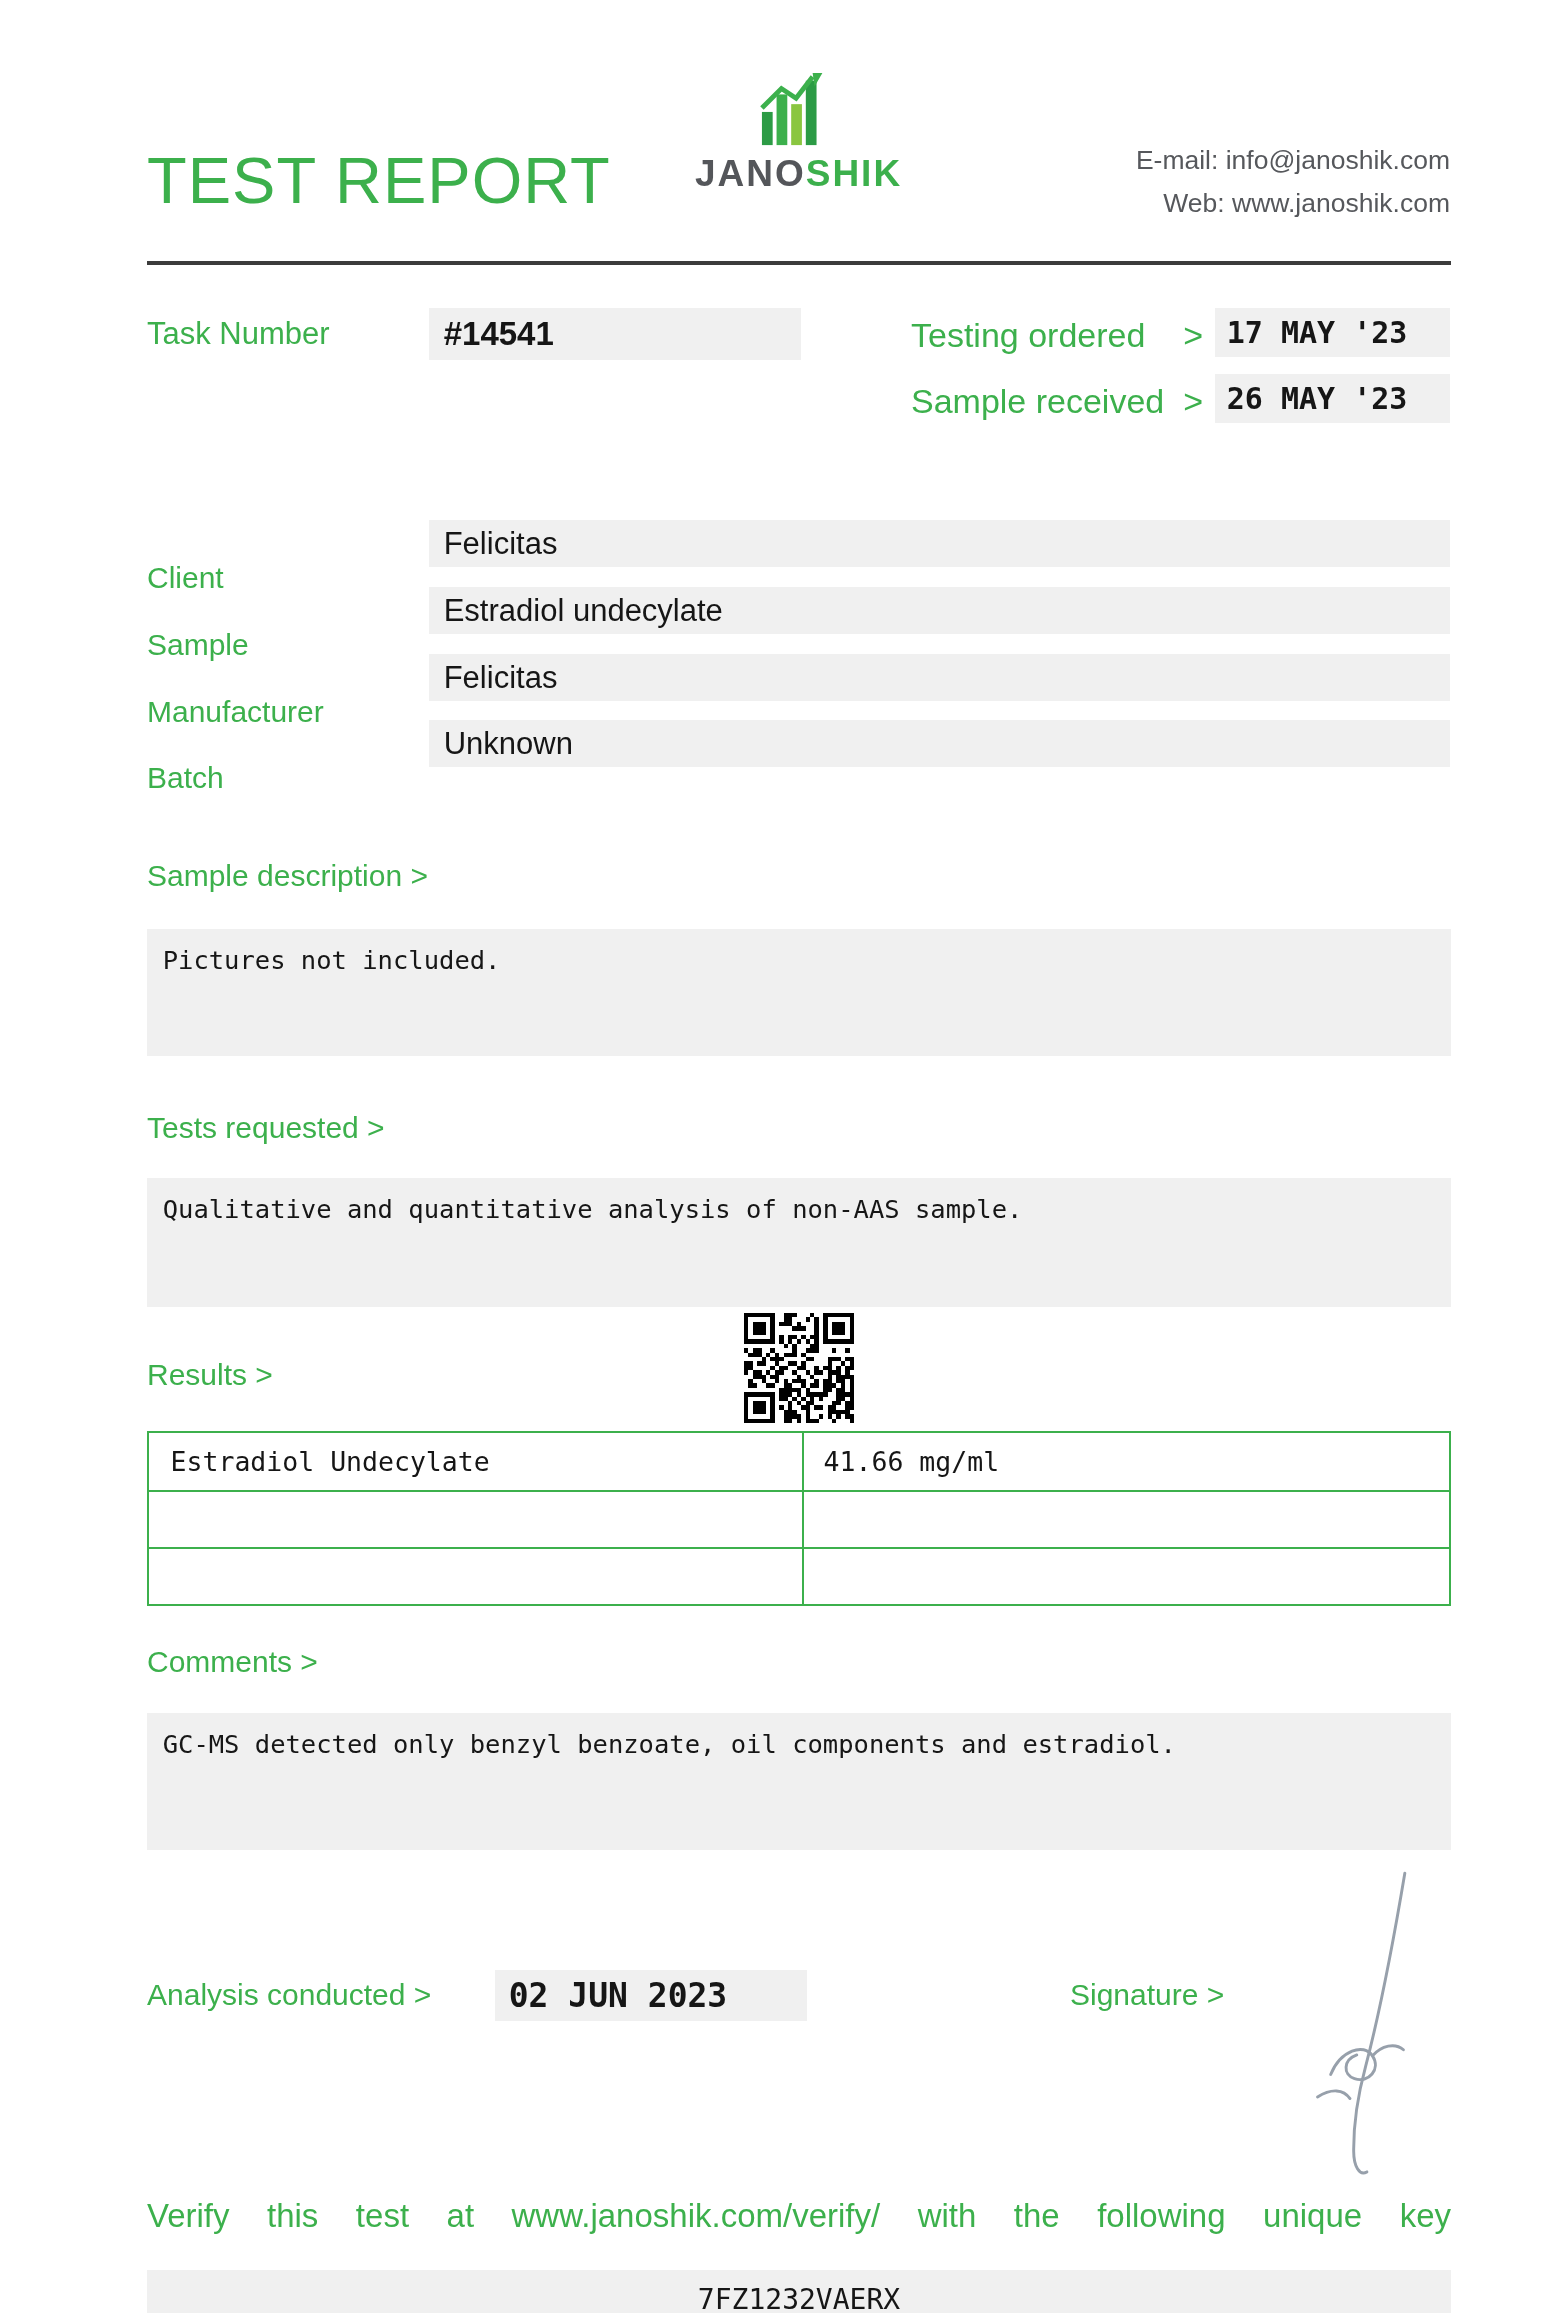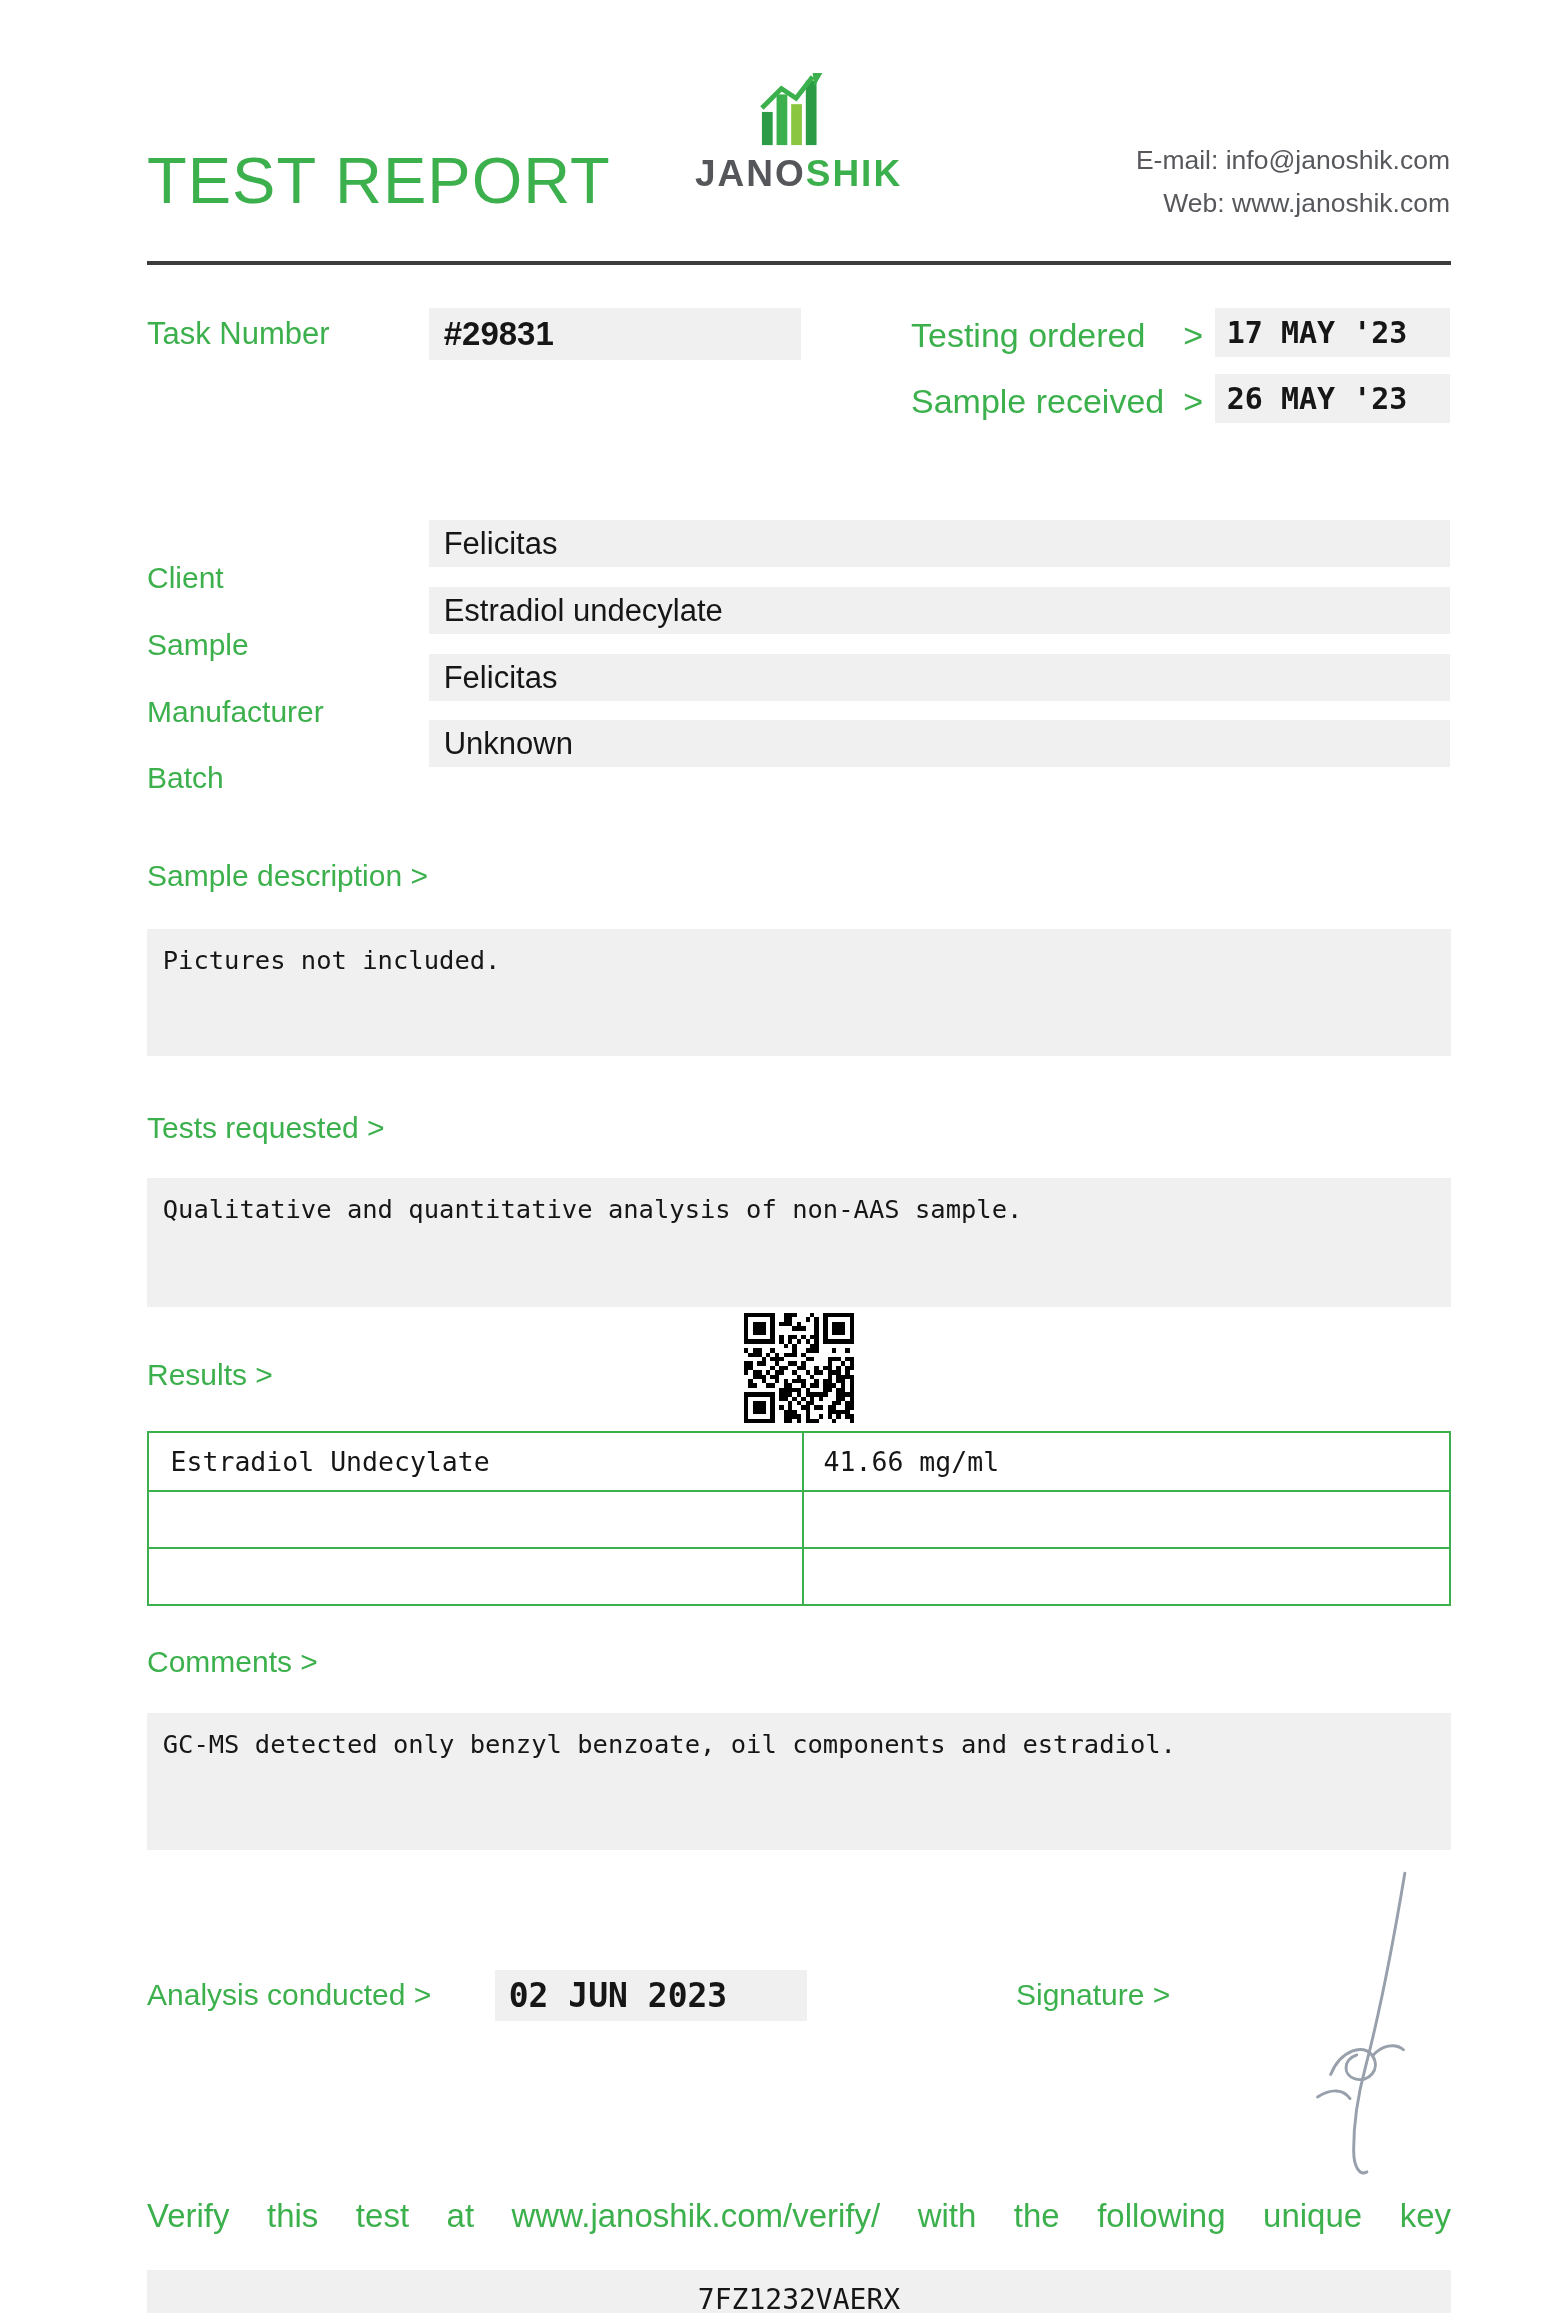--- a/index.html
+++ b/index.html
@@ -58,21 +58,21 @@
   
   .rtable { position:absolute; left:147px; top:1431px; width:1304px; border:2px solid #3cb04c; background:#fff; }
   .rrow { display:flex; height:57px; border-top:2px solid #3cb04c; }
   .rrow:first-child { border-top:none; }
   .rcell-name { width:655px; border-right:2px solid #3cb04c; display:flex; align-items:center; padding-left:21.6px; font-size:26.5px; }
   .rcell-val { flex:1; display:flex; align-items:center; padding-left:19.6px; font-size:26.5px; }
 
   
   .an-label { position:absolute; left:147px; top:1978px; font-size:30px; color:#3cb04c; }
   .an-box { position:absolute; left:495px; top:1970px; width:312px; height:51px; display:flex; align-items:center; padding-left:13.7px; font-size:33px; font-weight:bold; }
-  .sig-label { position:absolute; left:1016px; top:1978px; font-size:30px; color:#3cb04c; }
+  .sig-label { position:absolute; left:1070px; top:1978px; font-size:30px; color:#3cb04c; }
   .signature { position:absolute; left:1269px; top:1867px; transform:rotate(-4deg); }
   .verify { position:absolute; left:147px; top:2197px; width:1304px; font-size:33px; font-weight:500; color:#3cb04c; text-align:justify; text-align-last:justify; }
   .key-box { position:absolute; left:147px; top:2270px; width:1304px; height:59px; text-align:center; padding-top:12.7px; font-size:28px; }
 </style>
 </head>
 <body>
 
 <div class="page">
 
   <div class="title">TEST REPORT</div>
@@ -90,21 +90,21 @@
   </div>
 
   <div class="contact">
     <div>E-mail: info@janoshik.com</div>
     <div>Web: www.janoshik.com</div>
   </div>
 
   <div class="divider"></div>
 
   <div class="task-label">Task Number</div>
-  <div class="task-box graybox">#29831</div>
+  <div class="task-box graybox">#14541</div>
 
   <div class="ord-row r1">
     <span>Testing ordered</span>
     <span>&gt;</span>
   </div>
   <div class="date-box graybox mono r1">17 MAY '23</div>
 
   <div class="ord-row r2">
     <span>Sample received</span>
     <span>&gt;</span>

